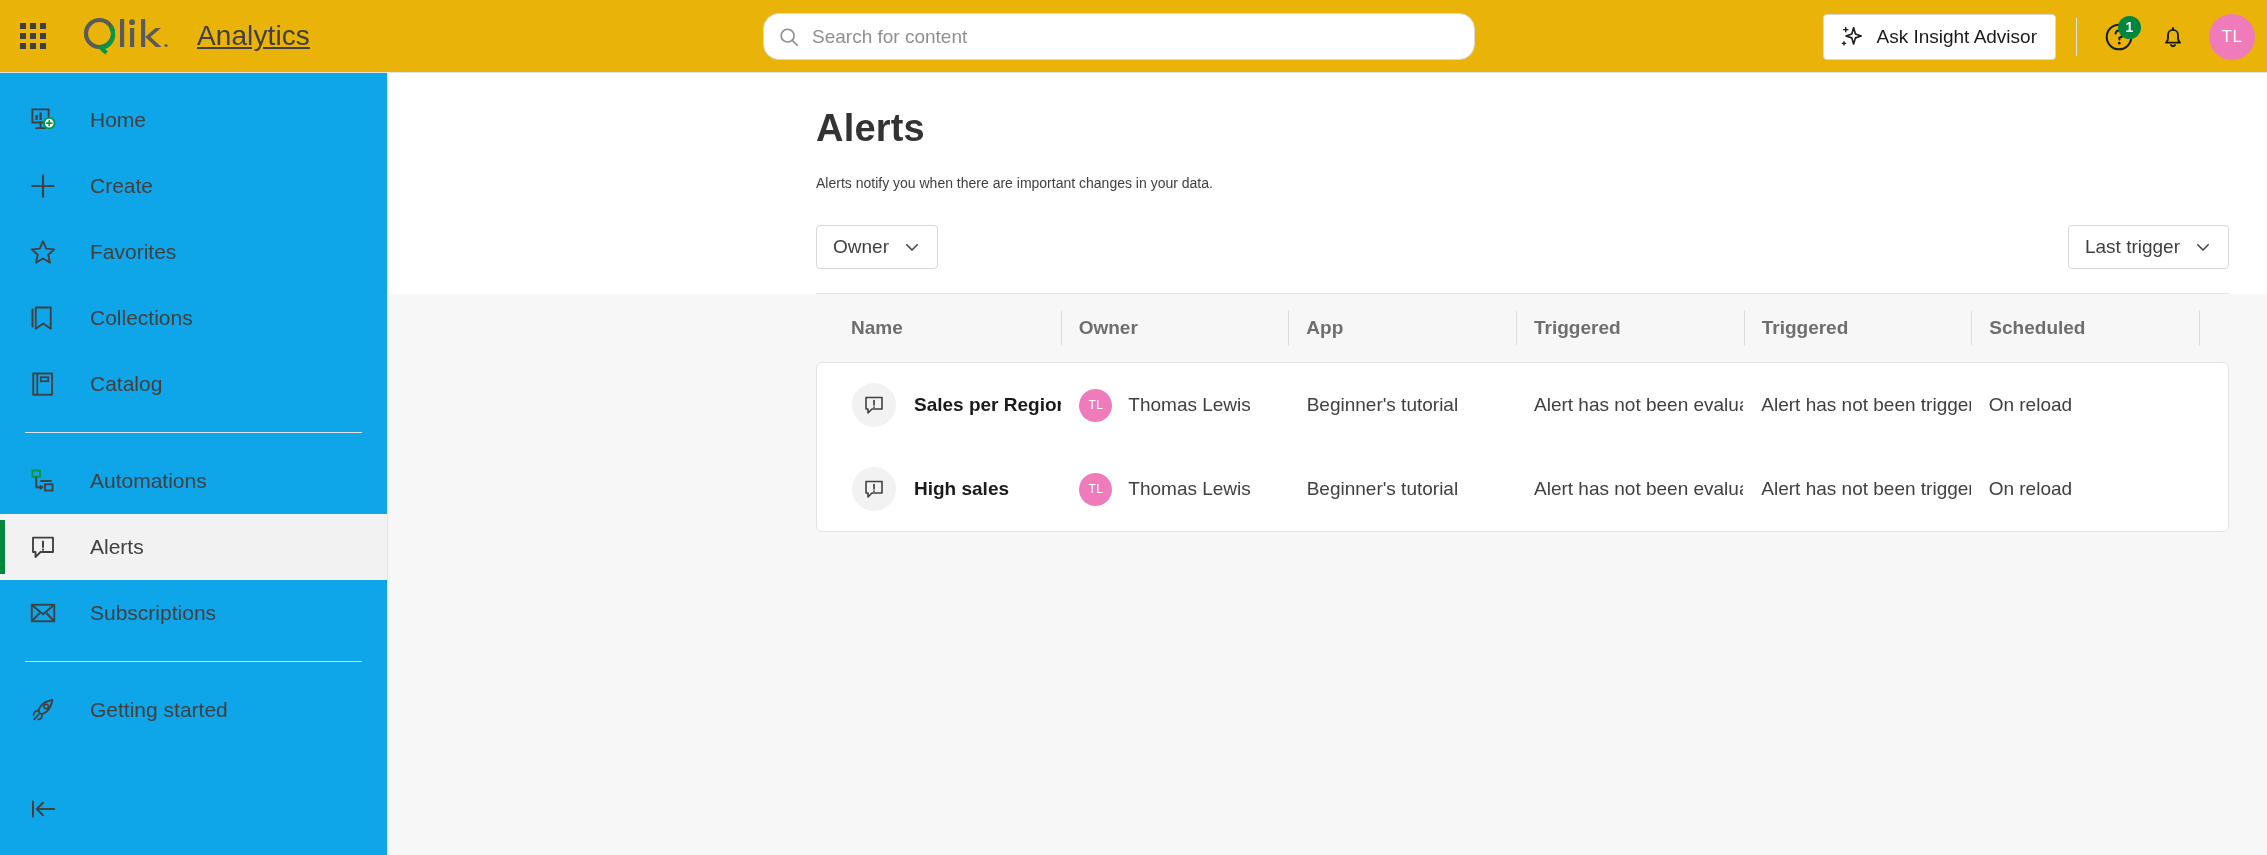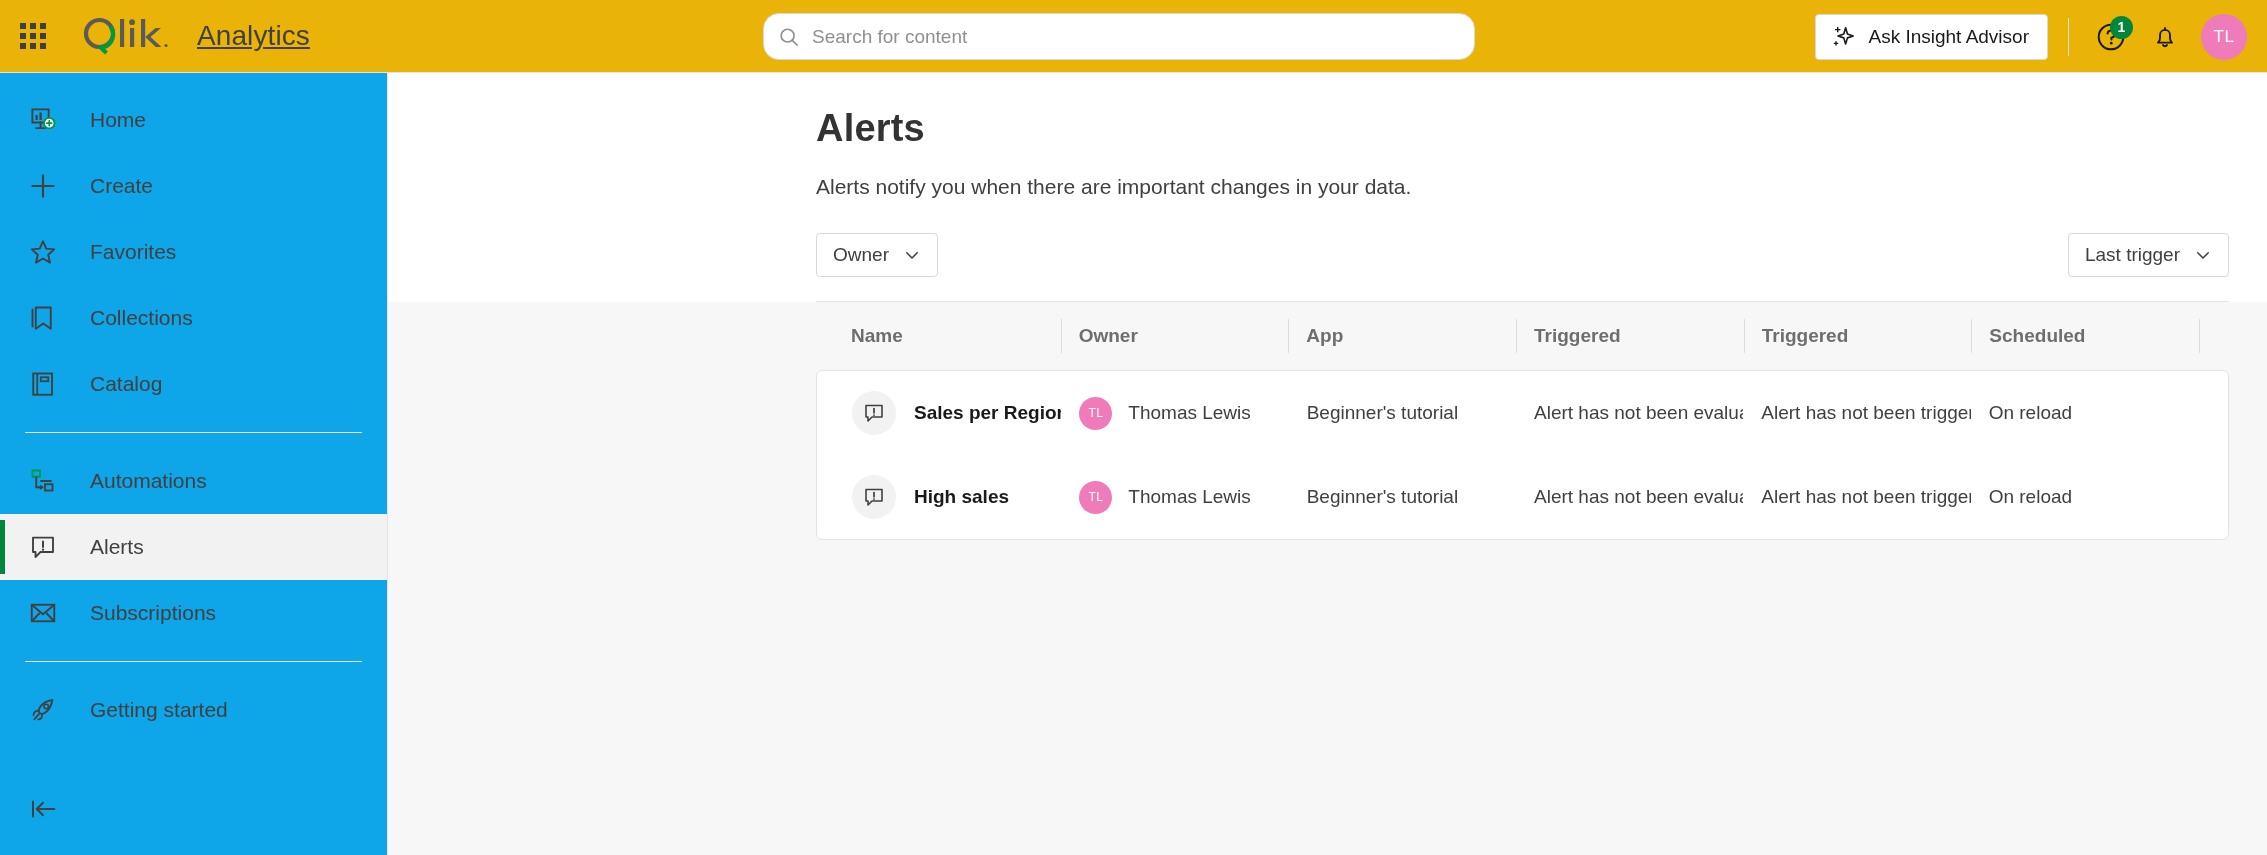--- a/index.html
+++ b/index.html
@@ -45,21 +45,21 @@
     background: #fff; display: flex; align-items: center; padding-left: 14px;
   }
   .search-box input {
     border: none; outline: none; font-size: 19px; color: #404040;
     font-family: "Liberation Sans", sans-serif;
     margin-left: 12px; width: 600px; background: transparent;
   }
   .search-box input::placeholder { color: #8f8f8f; }
 
   .top-right {
-    position: absolute; right: 20px; top: 0; height: 73px;
+    position: absolute; right: 12px; top: 0; height: 73px;
     display: flex; align-items: center; gap: 0;
   }
   .insight-btn {
     height: 46px; display: flex; align-items: center; gap: 11px;
     border: 1px solid #d8d8d8; border-radius: 4px; background: #fff;
     padding: 0 18px 0 15px; cursor: pointer;
     font-size: 19px; color: #1a1a1a; white-space: nowrap;
   }
   .vdiv { width: 1px; height: 38px; background: #e0e0e0; margin: 0 20px; }
   .icon-btn {
@@ -109,21 +109,21 @@
   .nav-sep { height: 1px; background: #e3e3e3; margin: 15px 25px 15px 25px; }
   .collapse-btn {
     margin-top: auto; margin-bottom: 22px; padding-left: 28px;
     height: 48px; display: flex; align-items: center; cursor: pointer; width: 120px;
   }
 
   
   .main { flex: 1; display: flex; flex-direction: column; min-width: 0; background: #fff; }
   .main-head { padding: 34px 0 0 0; background: #fff; }
   .page-title { font-size: 38px; font-weight: 700; color: #333333; margin-left: 428px; letter-spacing: .2px; }
-  .page-sub { font-size: 21px; color: #404040; margin: 25px 0 0 428px; }
+  .page-sub { font-size: 14px; color: #404040; margin: 25px 0 0 428px; }
   .filter-row {
     display: flex; align-items: center; justify-content: space-between;
     margin: 34px 38px 0 428px; padding-bottom: 24px;
     border-bottom: 1px solid #e6e6e6;
   }
   .pill {
     height: 44px; border: 1px solid #d8d8d8; border-radius: 4px; background: #fff;
     display: inline-flex; align-items: center; gap: 14px;
     padding: 0 16px; cursor: pointer; font-size: 19px; color: #404040;
   }

